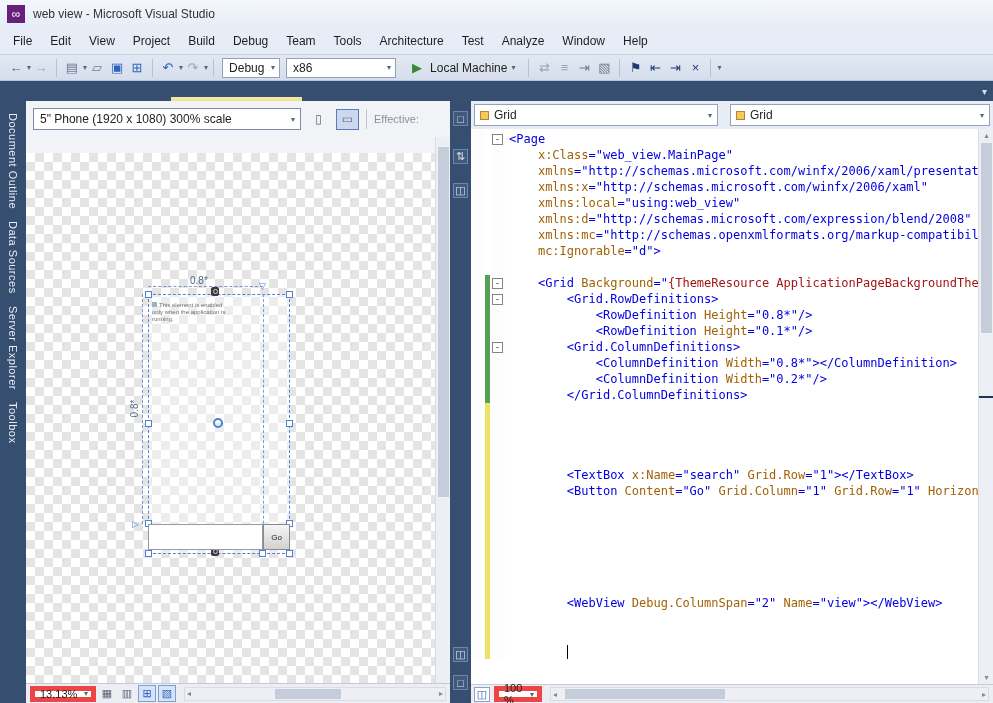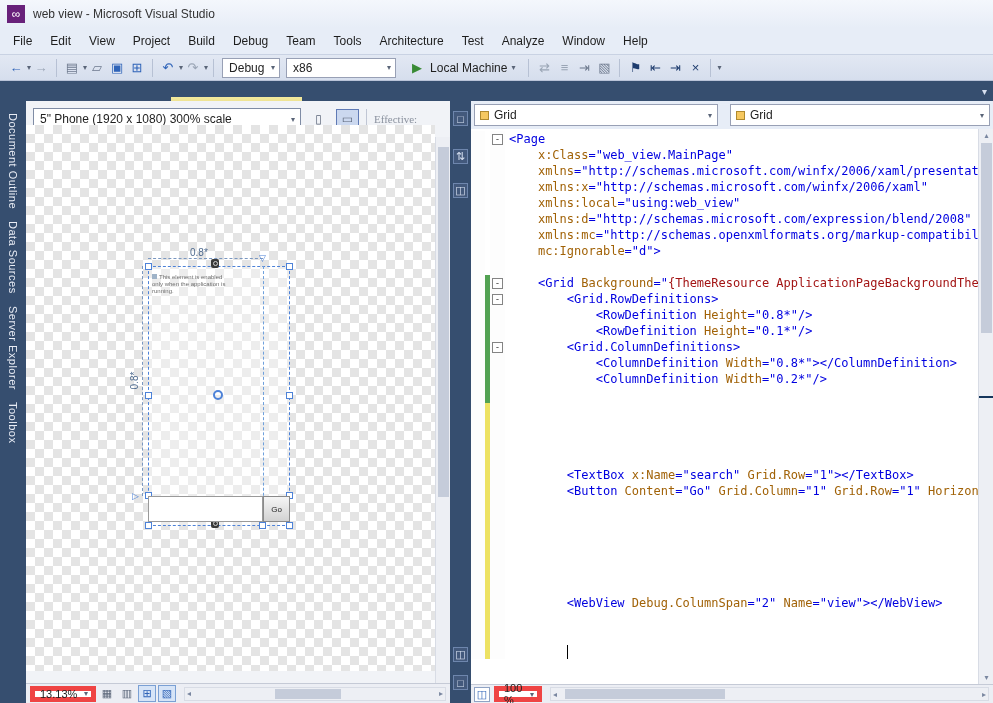--- a/index.html
+++ b/index.html
@@ -38,22 +38,22 @@
   .sidebar { position:absolute; left:0; top:101px; width:26px; height:602px; background:#364E6F; }
   .side-tab { writing-mode:vertical-rl; color:#E8ECF5; font-size:11px; margin:12px 0 10px 7px; letter-spacing:0.5px; cursor:default; }
 
   
   .designer { position:absolute; left:26px; top:101px; width:424px; height:602px; background:#F1F3F7; overflow:hidden; }
   .dtoolbar { position:absolute; left:0; top:0; width:424px; height:36px; background:#F1F3F7; display:flex; align-items:center; overflow:hidden; }
   .device-combo { margin-left:7px; width:268px; height:22px; background:#fff; border:1px solid #7F8CA5; display:flex; align-items:center; justify-content:space-between; padding:0 5px 0 6px; font-size:12px; }
   .obtn { width:23px; height:21px; margin-left:6px; display:flex; align-items:center; justify-content:center; color:#5A6578; font-size:12px; border:1px solid transparent; }
   .obtn.sel { background:#CBD8EF; border:1px solid #5F7AB5; }
   .dsep { width:1px; height:20px; background:#C0C6D4; margin:0 7px; }
-  .effective { color:#8A919E; font-size:11px; white-space:nowrap;font-family:Liberation Serif, serif; }
-  .canvas { position:absolute; left:0; top:24px; width:409px; height:546px; overflow:hidden;
+  .effective { color:#8A919E; font-size:11px; white-space:nowrap; }
+  .canvas { position:absolute; left:0; top:52px; width:409px; height:546px; overflow:hidden;
     background-color:#fff;
     background-image:linear-gradient(45deg,#e4e4e4 25%,transparent 25%,transparent 75%,#e4e4e4 75%),
                      linear-gradient(45deg,#e4e4e4 25%,transparent 25%,transparent 75%,#e4e4e4 75%);
     background-size:18px 18px; background-position:0 0,9px 9px; }
   .artboard { position:absolute; left:122px; top:141px; width:142px; height:260px; background:rgba(255,255,255,0.35); border:1px dashed #4D82D8; }
   .col-line { position:absolute; left:237px; top:141px; width:0; height:260px; border-left:1px dashed #6FA0DC; }
   .row-line { position:absolute; left:122px; top:371px; width:142px; height:0; border-top:1px dashed #6FA0DC; }
   .measure-top { position:absolute; left:122px; top:133px; width:115px; border-top:1px dashed #7A97C0; }
   .measure-left { position:absolute; left:116px; top:141px; height:230px; border-left:1px dashed #7A97C0; }
   .grid-label { position:absolute; color:#4F6B8F; font-size:10px; }
@@ -390,20 +390,21 @@
         <div class="crow">
           <span class="ind"></span>
           <span class="bar g"></span>
           <span class="fold"></span>
           <span class="ctext"><span class="w">            </span><span class="b">&lt;ColumnDefinition </span><span class="r">Width</span><span class="b">="0.2*"/&gt;</span></span>
         </div>
         <div class="crow">
           <span class="ind"></span>
           <span class="bar g"></span>
           <span class="fold"></span>
+          <span class="ctext"><span class="w">        </span><span class="b">&lt;/Grid.ColumnDefinitions&gt;</span></span>
         </div>
         <div class="crow">
           <span class="ind"></span>
           <span class="bar y"></span>
           <span class="fold"></span>
           <span class="ctext"></span>
         </div>
         <div class="crow">
           <span class="ind"></span>
           <span class="bar y"></span>

